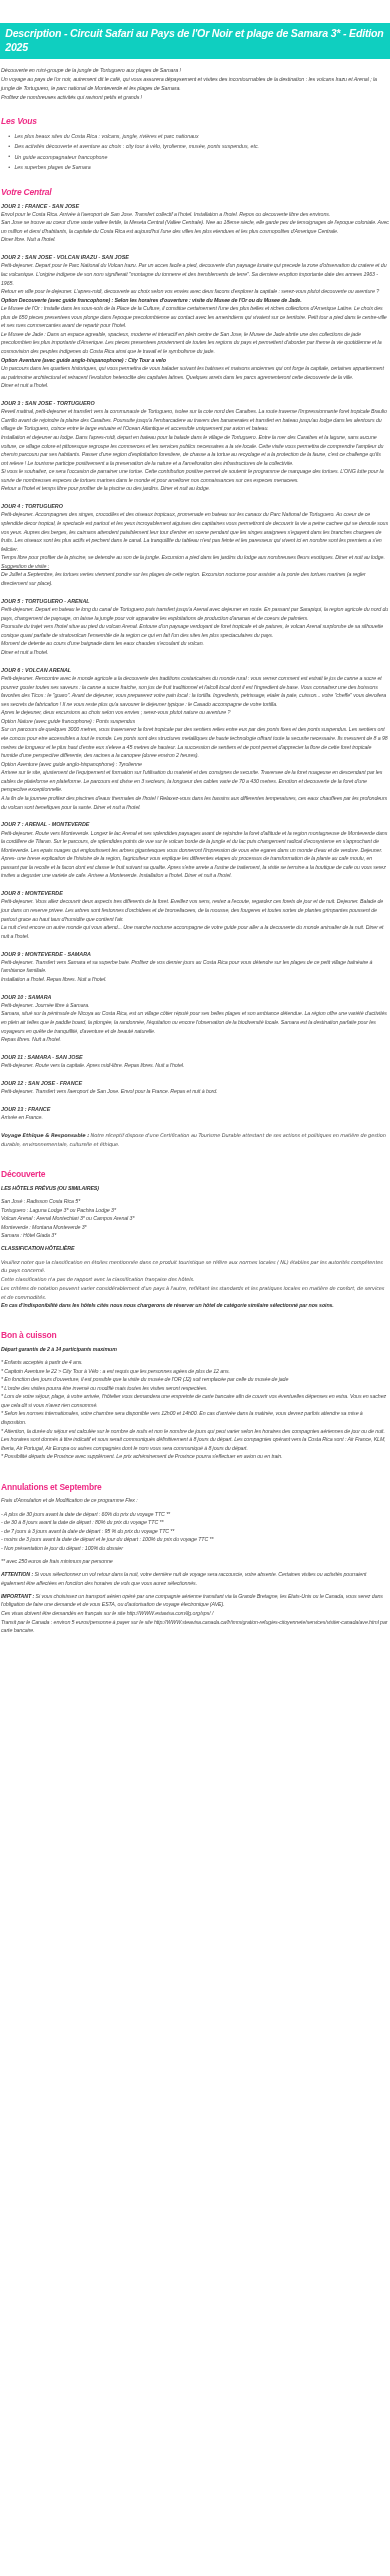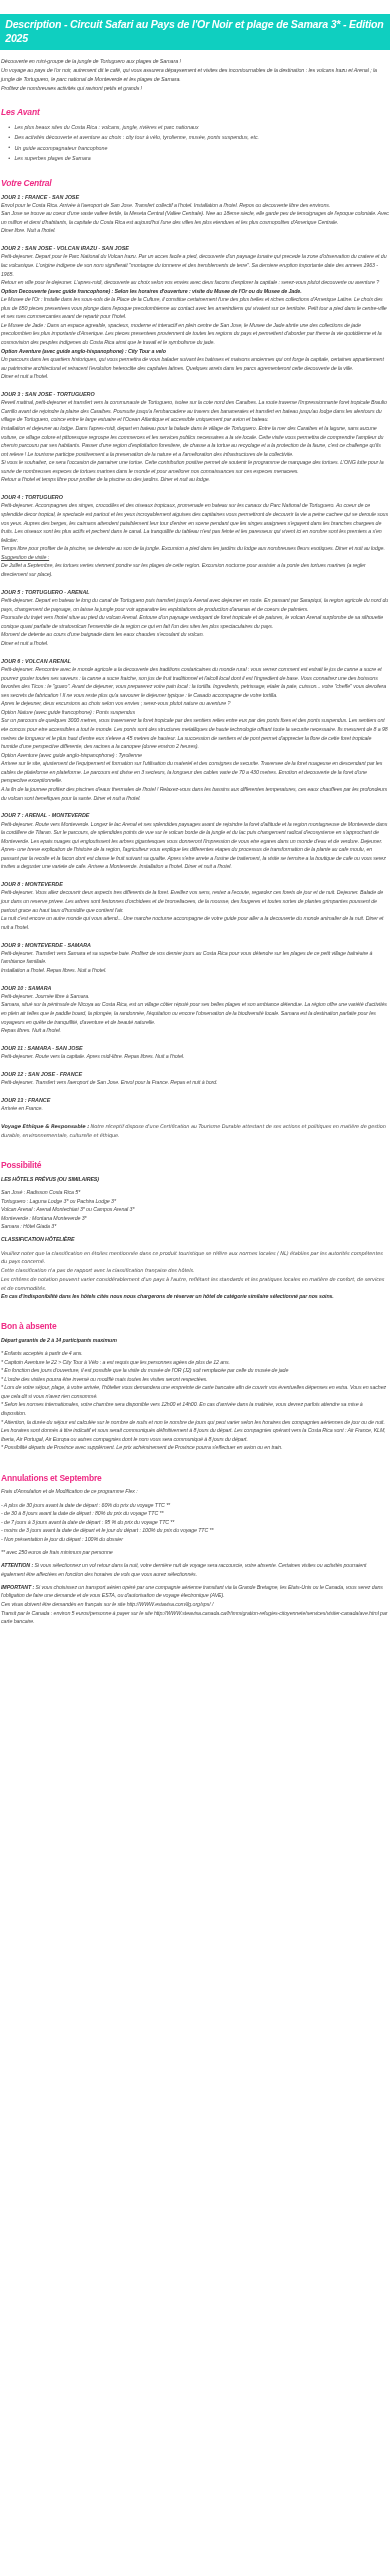--- a/index.html
+++ b/index.html
@@ -10,21 +10,21 @@
     font-family: "Liberation Sans", sans-serif;
     color: #3f3f3f;
   }
   .page { width: 391px; padding: 0; }
 
   
   .banner {
     background: #0fcfc0;
     color: #ffffff;
     padding: 3.6px 5.2px 4.6px 5.2px;
-    margin-top: 14px;
+    margin-top: 23px;
     font-style: italic;
     font-weight: bold;
     font-size: 10.6px;
     line-height: 1.32;
     letter-spacing: -0.2px;
   }
 
   
   .body-wrap { padding: 0 2.1px 0 1px; }
 
@@ -119,21 +119,21 @@
   <div class="body-wrap">
 
     <div class="intro">
       <p class="line">Découverte en mini-groupe de la jungle de Tortuguero aux plages de Samara !</p>
       <p class="line">Un voyage au pays de l'or noir, autrement dit le café, qui vous assurera dépaysement et visites des incontournables de la destination : les volcans Irazu et Arenal ; la jungle de Tortuguero, le parc national de Monteverde et les plages de Samara.</p>
       <p class="line">Profitez de nombreuses activités qui raviront petits et grands !</p>
     </div>
 
     <div class="gap-lg"></div>
 
-    <h2 class="section">Les Avant</h2>
+    <h2 class="section">Les Vous</h2>
     <ul class="plus">
       <li>Les plus beaux sites du Costa Rica : volcans, jungle, rivières et parc nationaux</li>
       <li>Des activités découverte et aventure au choix : city tour à vélo, tyrolienne, musée, ponts suspendus, etc.</li>
       <li>Un guide accompagnateur francophone</li>
       <li>Les superbes plages de Samara</li>
     </ul>
 
     <div class="gap-lg"></div>
 
     <h2 class="section">Votre Central</h2>
@@ -218,40 +218,40 @@
 
     <h3 class="day">JOUR 13 : FRANCE</h3>
     <p class="line">Arrivée en France.</p>
 
     <div class="gap-md"></div>
 
     <p class="reg"><b>Voyage Ethique &amp; Responsable :</b><span> Notre réceptif dispose d'une Certification au Tourisme Durable attestant de ses actions et politiques en matière de gestion durable, environnementale, culturelle et éthique.</span></p>
 
     <div class="gap-xl"></div>
 
-    <h2 class="section nonitalic">Possibilité</h2>
+    <h2 class="section nonitalic">Découverte</h2>
     <div class="gap-sm"></div>
     <p class="sub-head">LES HÔTELS PRÉVUS (OU SIMILAIRES)</p>
     <div class="gap-sm"></div>
     <p class="line">San José : Radisson Costa Rica 5*</p>
     <p class="line">Tortuguero : Laguna Lodge 3* ou Pachira Lodge 3*</p>
     <p class="line">Volcan Arenal : Arenal Montechiari 3* ou Campos Arenal 3*</p>
     <p class="line">Monteverde : Montana Monteverde 3*</p>
     <p class="line">Samara : Hôtel Giada 3*</p>
     <div class="gap-sm"></div>
     <p class="sub-head">CLASSIFICATION HÔTELIÈRE</p>
     <div class="gap-sm"></div>
     <p class="reg">Veuillez noter que la classification en étoiles mentionnée dans ce produit touristique se réfère aux normes locales ( NL) établies par les autorités compétentes du pays concerné.</p>
     <p class="reg">Cette classification n'a pas de rapport avec la classification française des hôtels.</p>
     <p class="reg">Les critères de notation peuvent varier considérablement d'un pays à l'autre, reflétant les standards et les pratiques locales en matière de confort, de services et de commodités.</p>
     <p class="line b tight">En cas d'indisponibilité dans les hôtels cités nous nous chargerons de réserver un hôtel de catégorie similaire sélectionné par nos soins.</p>
 
     <div class="gap-xl"></div>
 
-    <h2 class="section nonitalic">Bon à absente</h2>
+    <h2 class="section nonitalic">Bon à cuisson</h2>
     <div class="gap-sm"></div>
     <p class="line b">Départ garantis de 2 à 14 participants maximum</p>
     <div class="gap-sm"></div>
     <p class="line">* Enfants acceptés à partir de 4 ans.</p>
     <p class="line">* Capitoin Aventure le 22 &gt; City Tour à Vélo : a est requis que les personnes agées de plus de 12 ans.</p>
     <p class="line">* En fonction des jours d'ouverture, il est possible que la visite du musée de l'OR (J2) soit remplacée par celle du musée de jade</p>
     <p class="line">* L'ordre des visites pourra être inversé ou modifié mais toutes les visites seront respectées.</p>
     <p class="line">* Lors de votre séjour, plage, à votre arrivée, l'hôtelier vous demandera une empreinte de carte bancaire afin de couvrir vos éventuelles dépenses en extra. Vous en sachez que cela dit si vous n'avez rien consommé.</p>
     <p class="line">* Selon les normes internationales, votre chambre sera disponible vers 12h00 et 14h00. En cas d'arrivée dans la matinée, vous devrez parfois attendre sa mise à disposition.</p>
     <p class="line">* Attention, la durée du séjour est calculée sur le nombre de nuits et non le nombre de jours qui peut varier selon les horaires des compagnies aériennes de jour ou de nuit. Les horaires sont donnés à titre indicatif et sous serait communiqués définitivement à 8 jours du départ. Les compagnies opérant vers la Costa Rica sont : Air France, KLM, Iberia, Air Portugal, Air Europa ou autres compagnies dont le nom vous sera communiqué à 8 jours du départ.</p>

